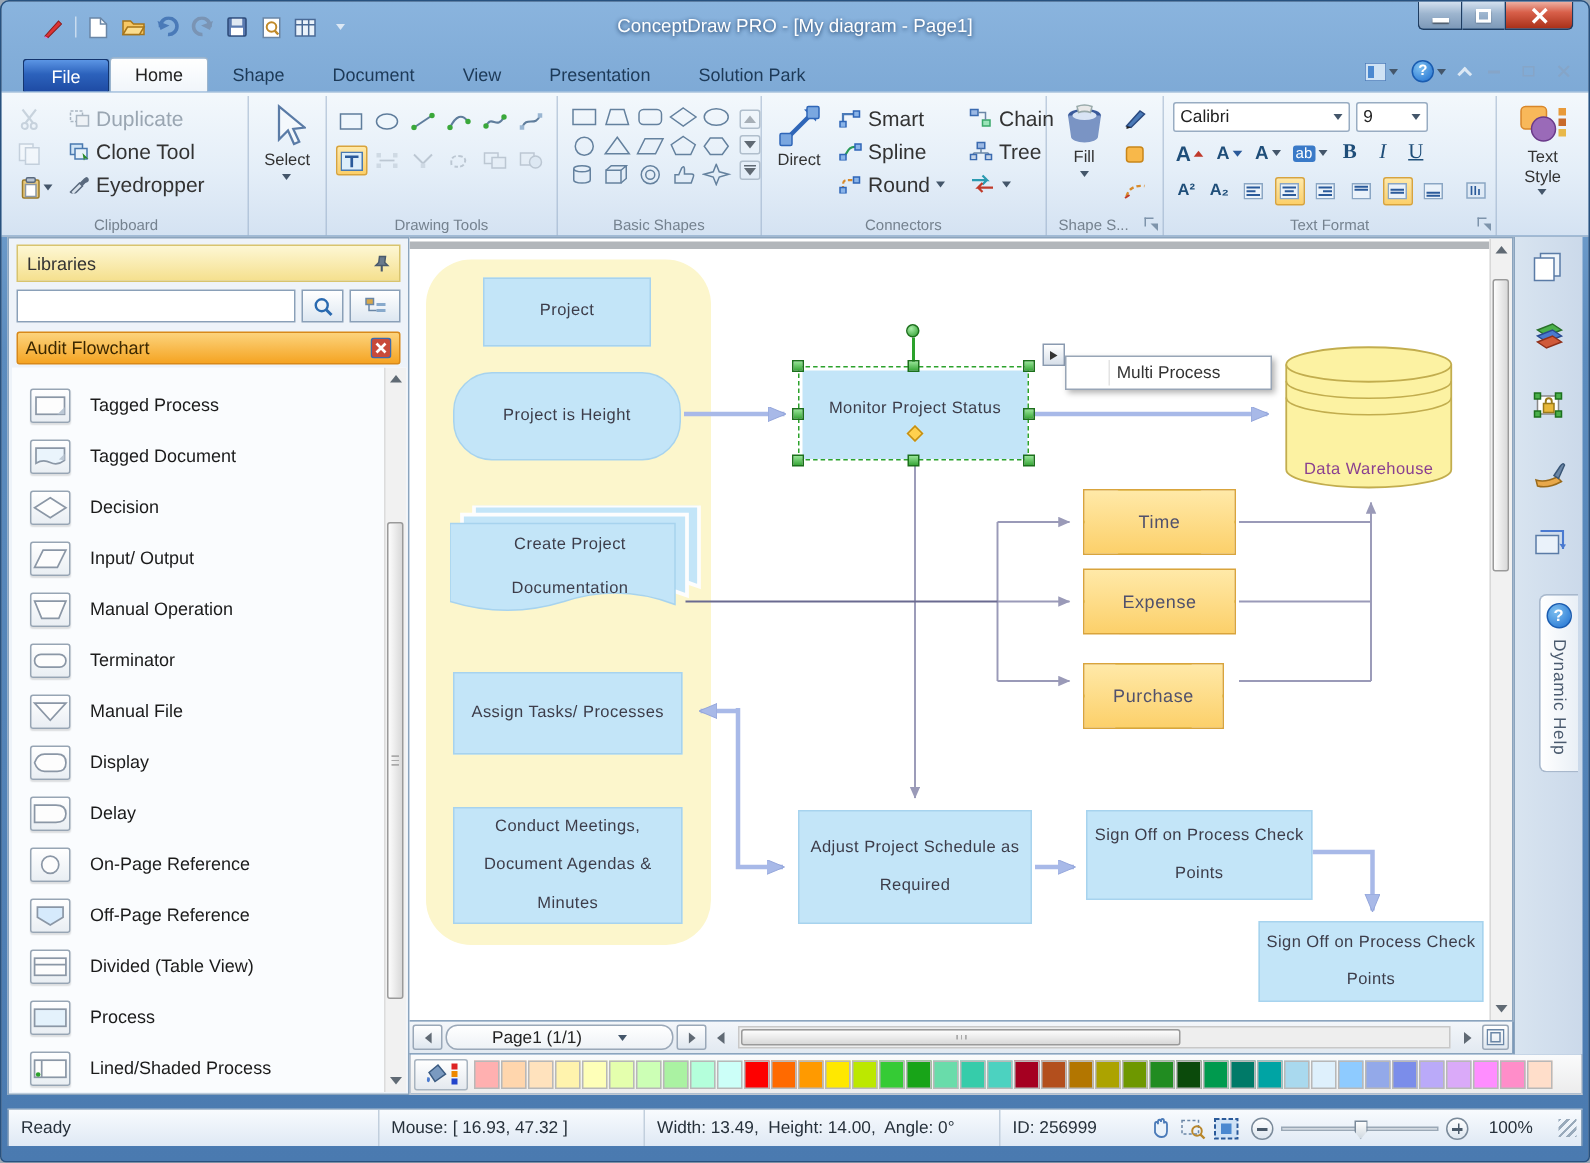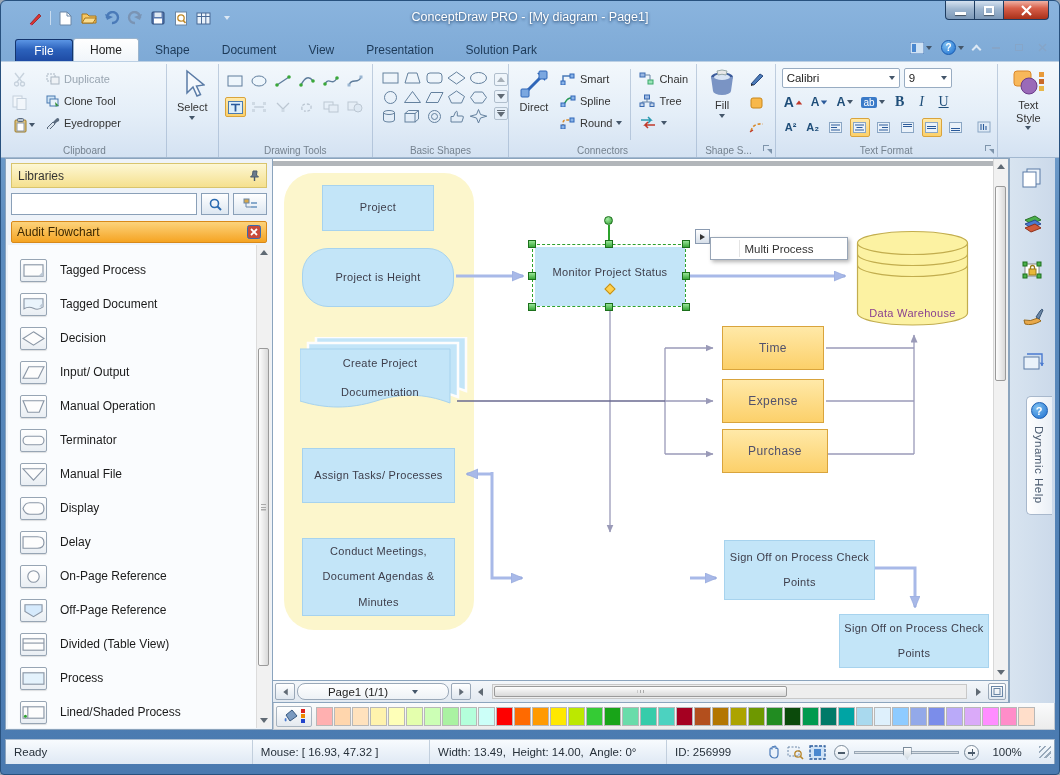--- a/index.html
+++ b/index.html
@@ -30,21 +30,21 @@
 .chev-up{width:7px;height:7px;border-left:2px solid #dce8f4;border-top:2px solid #dce8f4;transform:rotate(45deg);margin-top:3px}
 
 .ribbon{height:97px;background:linear-gradient(#f3f8fc,#e4eef8 55%,#d4e2f2);border-top:1px solid #bcd0e4;border-bottom:1px solid #a2b8d0;display:flex;padding:2px 0 0 2px;flex:0 0 auto}
 .group{position:relative;padding:3px 6px 15px 6px;border-right:1px solid rgba(150,172,198,.55);display:flex;gap:5px;align-items:flex-start}
 .group-label{position:absolute;bottom:1px;left:0;right:0;text-align:center;font-size:10px;color:#75828f;white-space:nowrap;overflow:hidden}
 .launcher{position:absolute;right:3px;bottom:3px;width:9px;height:9px}
 .launcher:before{content:"";position:absolute;left:0;top:0;width:5px;height:5px;border-left:1.5px solid #7e94ab;border-top:1.5px solid #7e94ab}
 .launcher:after{content:"";position:absolute;right:0;bottom:0;width:0;height:0;border-top:5px solid #7e94ab;border-left:5px solid transparent}
 .bigbtn{display:flex;flex-direction:column;align-items:center;justify-content:flex-start;padding:2px 4px;border-radius:3px;font-size:11px;color:#333;gap:2px;line-height:1.15;text-align:center}
 .ribcol{display:flex;flex-direction:column;gap:3px}
-.ribitem{display:flex;align-items:center;font-size:11px;color:#333;height:19px;gap:4px;padding:0 2px;border-radius:2px}
+.ribitem{display:flex;align-items:center;font-size:14px;color:#333;height:19px;gap:4px;padding:0 2px;border-radius:2px}
 .ribitem.disabled{color:#9aa6b2}
 .sbtn{width:21px;height:20px;border-radius:2px;display:flex;align-items:center;justify-content:center}
 .sbtn.hl,.hl{background:linear-gradient(#ffe9a8,#fcd06a);border:1px solid #d9a43c}
 .sbtn.dis{opacity:.45}
 .fontbox{display:flex;align-items:center;height:20px;background:#fff;border:1px solid #98acc2;border-radius:2px;font-size:11.5px;color:#222;padding:0 4px;justify-content:space-between}
 .tfrow{display:flex;align-items:center;gap:4px;height:22px}
 .tfbtn{min-width:18px;height:19px;display:flex;align-items:center;justify-content:center;font-size:12.5px;color:#1f4e79;border-radius:2px;padding:0 2px}
 .alico{display:flex;align-items:center;justify-content:center;width:20px;height:19px;border-radius:2px}
 
 .workarea{flex:1;display:flex;padding:0 4px;min-height:0}
@@ -1044,30 +1044,32 @@
               <div class="hex" style="left:449px;top:167px;width:102px;height:44px">
                   <div class="ho"></div>
                   <div class="hi"></div>
                   <div class="hl">Time</div>
                 </div>
               <div class="hex" style="left:449px;top:220px;width:102px;height:44px">
                   <div class="ho"></div>
                   <div class="hi"></div>
                   <div class="hl">Expense</div>
                 </div>
-              <div class="hex" style="left:449px;top:270px;width:106px;height:44px">
+              <div class="hex" style="left:449px;top:283px;width:94px;height:44px">
                   <div class="ho"></div>
                   <div class="hi"></div>
                   <div class="hl">Purchase</div>
                 </div>
 
               <div class="cshape" style="left:29px;top:289px;width:153px;height:55px"><span>Assign Tasks/ Processes</span></div>
               <div class="cshape" style="left:29px;top:379px;width:153px;height:78px"><span>Conduct Meetings,
 Document Agendas &amp;
 Minutes</span></div>
+              <div class="cshape" style="left:259px;top:381px;width:156px;height:76px"><span>Adjust Project Schedule as
+Required</span></div>
               <div class="cshape" style="left:451px;top:381px;width:151px;height:60px"><span>Sign Off on Process Check
 Points</span></div>
               <div class="cshape" style="left:566px;top:455px;width:150px;height:54px"><span>Sign Off on Process Check
 Points</span></div>
             </div>
 
             <div class="canv-vscroll">
               <span class="sc-btn">
                   <span class="tri up"></span>
                 </span>

